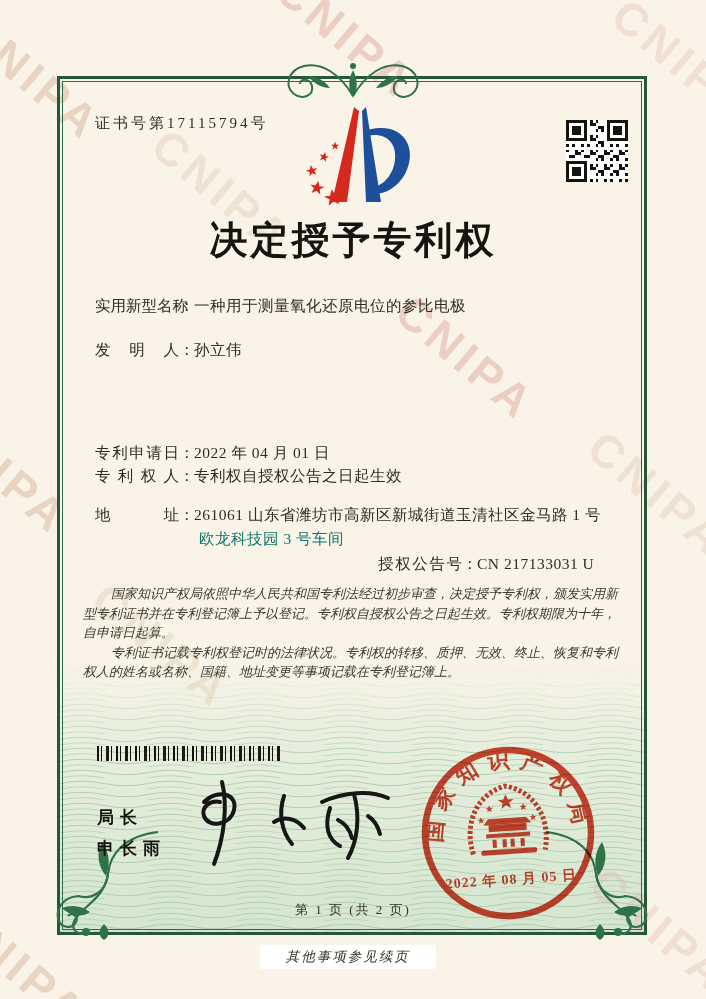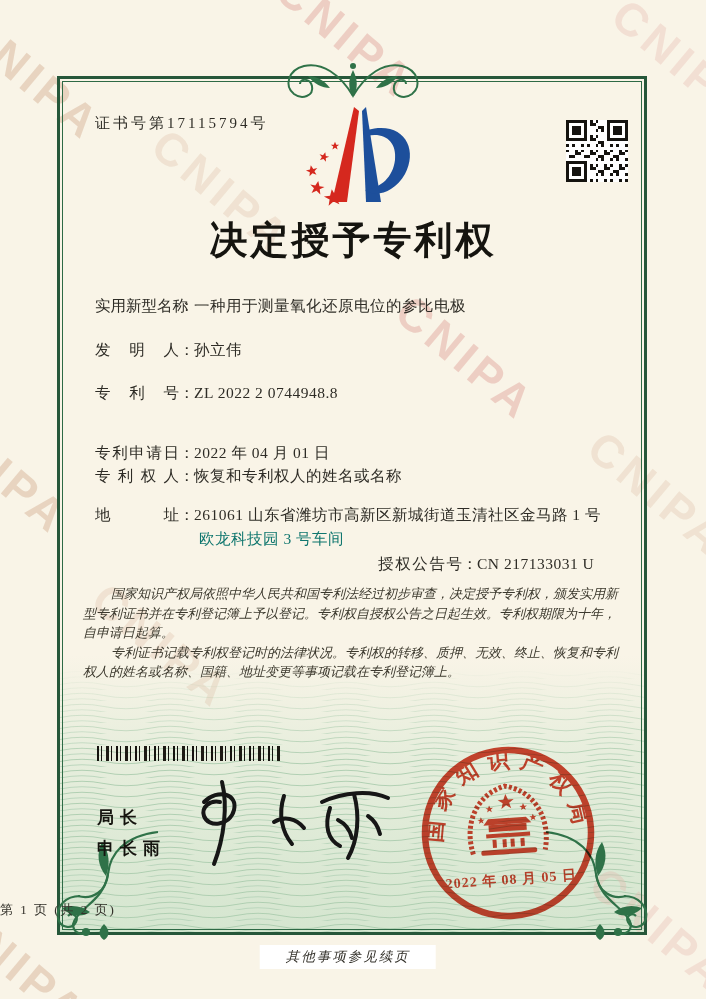--- a/index.html
+++ b/index.html
@@ -40,21 +40,21 @@
   .legal{position:absolute;left:83px;top:584px;width:543px;font-size:13px;line-height:19.6px;
     color:#3b382d;font-style:italic;}
   .legal p{margin:0;text-indent:2.15em;}
   .barcode{position:absolute;left:97px;top:746px;width:184px;height:15px;background:
     repeating-linear-gradient(90deg,#15130f 0 2px,transparent 2px 4px,#15130f 4px 5px,transparent 5px 9px,
     #1d1a14 9px 12px,transparent 12px 14px,#15130f 14px 15px,transparent 15px 19px);}
   .officer{position:absolute;left:97px;font-size:17px;letter-spacing:6px;color:#15140f;font-weight:600;
     font-family:"Liberation Sans",sans-serif;text-align:center;}
   .sig{position:absolute;left:188px;top:772px;}
   .seal{position:absolute;left:418px;top:738px;z-index:5;mix-blend-mode:multiply;opacity:.93;}
-  .page-num{position:absolute;left:0;top:901px;width:100%;font-size:13px;color:#33312a;letter-spacing:2px;}
+  .page-num{position:absolute;left:0;top:901px;width:100%;text-align:center;font-size:13px;color:#33312a;letter-spacing:2px;}
   .note{position:absolute;left:50%;top:945px;transform:translateX(-53%);background:#ffffff;
     padding:3px 26px;font-size:13.5px;letter-spacing:2px;color:#33312a;font-style:italic;}
 </style>
 </head>
 <body>
 
 <div class="page">
 
   <svg width="0" height="0" style="position:absolute" aria-hidden="true">
     <defs>
@@ -245,28 +245,25 @@
     </svg>
 
     <div class="title">决定授予专利权</div>
 
     <div class="row" style="top:296px">
       <span class="lbl">实用新型名称</span><span class="colon">：</span><span class="val">一种用于测量氧化还原电位的参比电极</span>
     </div>
     <div class="row" style="top:340px">
       <span class="lbl">发明人</span><span class="colon">：</span><span class="val">孙立伟</span>
     </div>
-    <div class="row" style="top:383px">
-      <span class="lbl">专利号</span><span class="colon">：</span><span class="val">ZL 2022 2 0744948.8</span>
-    </div>
     <div class="row" style="top:443px">
       <span class="lbl">专利申请日</span><span class="colon">：</span><span class="val">2022 年 04 月 01 日</span>
     </div>
     <div class="row" style="top:466px">
-      <span class="lbl">专利权人</span><span class="colon">：</span><span class="val">恢复和专利权人的姓名或名称</span>
+      <span class="lbl">专利权人</span><span class="colon">：</span><span class="val">专利权自授权公告之日起生效</span>
     </div>
     <div class="row" style="top:505px">
       <span class="lbl">地址</span><span class="colon">：</span><span class="val">261061 山东省潍坊市高新区新城街道玉清社区金马路 1 号</span>
     </div>
     <div class="val2">欧龙科技园 3 号车间</div>
     <div class="row row2" style="top:554px">
       <span class="lbl">授权公告号</span><span class="colon">：</span><span class="val">CN 217133031 U</span>
     </div>
 
     <div class="legal">

